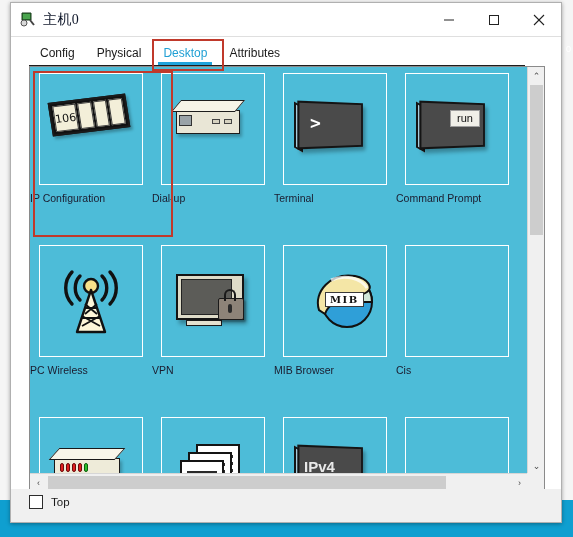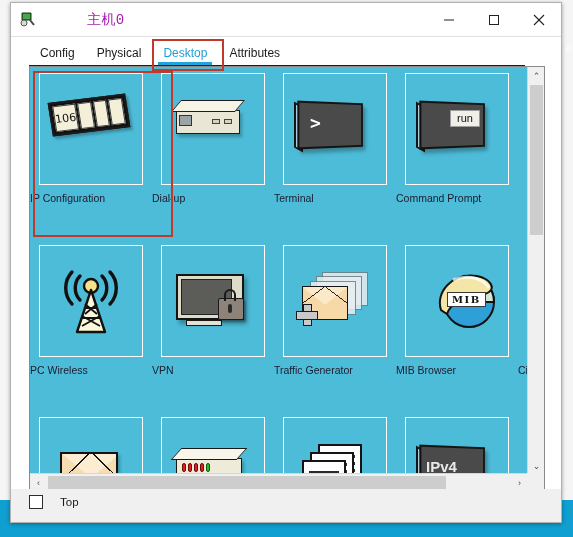--- a/index.html
+++ b/index.html
@@ -63,24 +63,23 @@
     display: flex;
     align-items: center;
     gap: 7px;
   }
   .app-icon {
     width: 17px; height: 17px;
     position: relative;
   }
   .title-text {
     font-size: 14px;
-    color: #a21caf;
-    font-family: Liberation Mono, monospace;
+    color: #0f172a;
+    font-family: Liberation Serif, serif;
     letter-spacing: 0.4px;
-    margin-left: 44px;
   }
   .win-controls {
     position: absolute;
     right: 0; top: 0;
     height: 33px;
     display: flex;
   }
   .win-btn {
     width: 45px;
     height: 33px;
@@ -563,21 +562,21 @@
     left: 0; bottom: 0;
     width: 100%;
     height: 33px;
     background: #f0f0f0;
   }
   .chk-row {
     position: absolute;
     left: 18px; top: 6px;
     display: flex;
     align-items: center;
-    gap: 17px;
+    gap: 8px;
   }
   .chk-box {
     width: 14px; height: 14px;
     border: 1.4px solid #2c2c2c;
     background: #ffffff;
     box-sizing: border-box;
   }
   .chk-label {
     font-size: 11.5px;
     color: #1a1a1a;
@@ -736,37 +735,20 @@
               <div class="mon-light">
                   <div class="mon-screen"></div>
                 </div>
               <div class="mon-foot"></div>
               <div class="padlock"></div>
             </div>
           </div>
           <div class="icon-label">VPN</div>
         </div>
 
-        <div class="icon-cell">
-          <div class="icon-box">
-            <div class="art">
-              <div class="env-stack">
-                <div class="env-ghost" style="left:26px; top:0;"></div>
-                <div class="env-ghost" style="left:20px; top:4px;"></div>
-                <div class="env-ghost" style="left:14px; top:9px;"></div>
-                <div class="env-main"></div>
-                <div class="plus-badge">
-                    <i></i>
-                    <i></i>
-                  </div>
-              </div>
-            </div>
-          </div>
-          <div class="icon-label">Traffic Generator</div>
-        </div>
 
         <div class="icon-cell">
           <div class="icon-box">
             <div class="art">
               <div class="globe-wrap">
                 <svg width="72" height="62" viewBox="0 0 72 62">
                   <circle cx="36" cy="32" r="25" fill="#2f9fd8" stroke="#111" stroke-width="2"></circle>
                   <path d="M11 32 A25 25 0 0 1 61 32 Z" fill="#cfe6d8" stroke="#111" stroke-width="2"></path>
                   <path d="M8 40 C2 22 20 2 44 6 C58 9 62 18 56 22 C44 30 20 26 14 44 Z" fill="#f4e6a6" stroke="#111" stroke-width="2"></path>
                   <path d="M20 10 C34 4 50 8 56 18" fill="none" stroke="#fff" stroke-width="3" opacity="0.75"></path>

